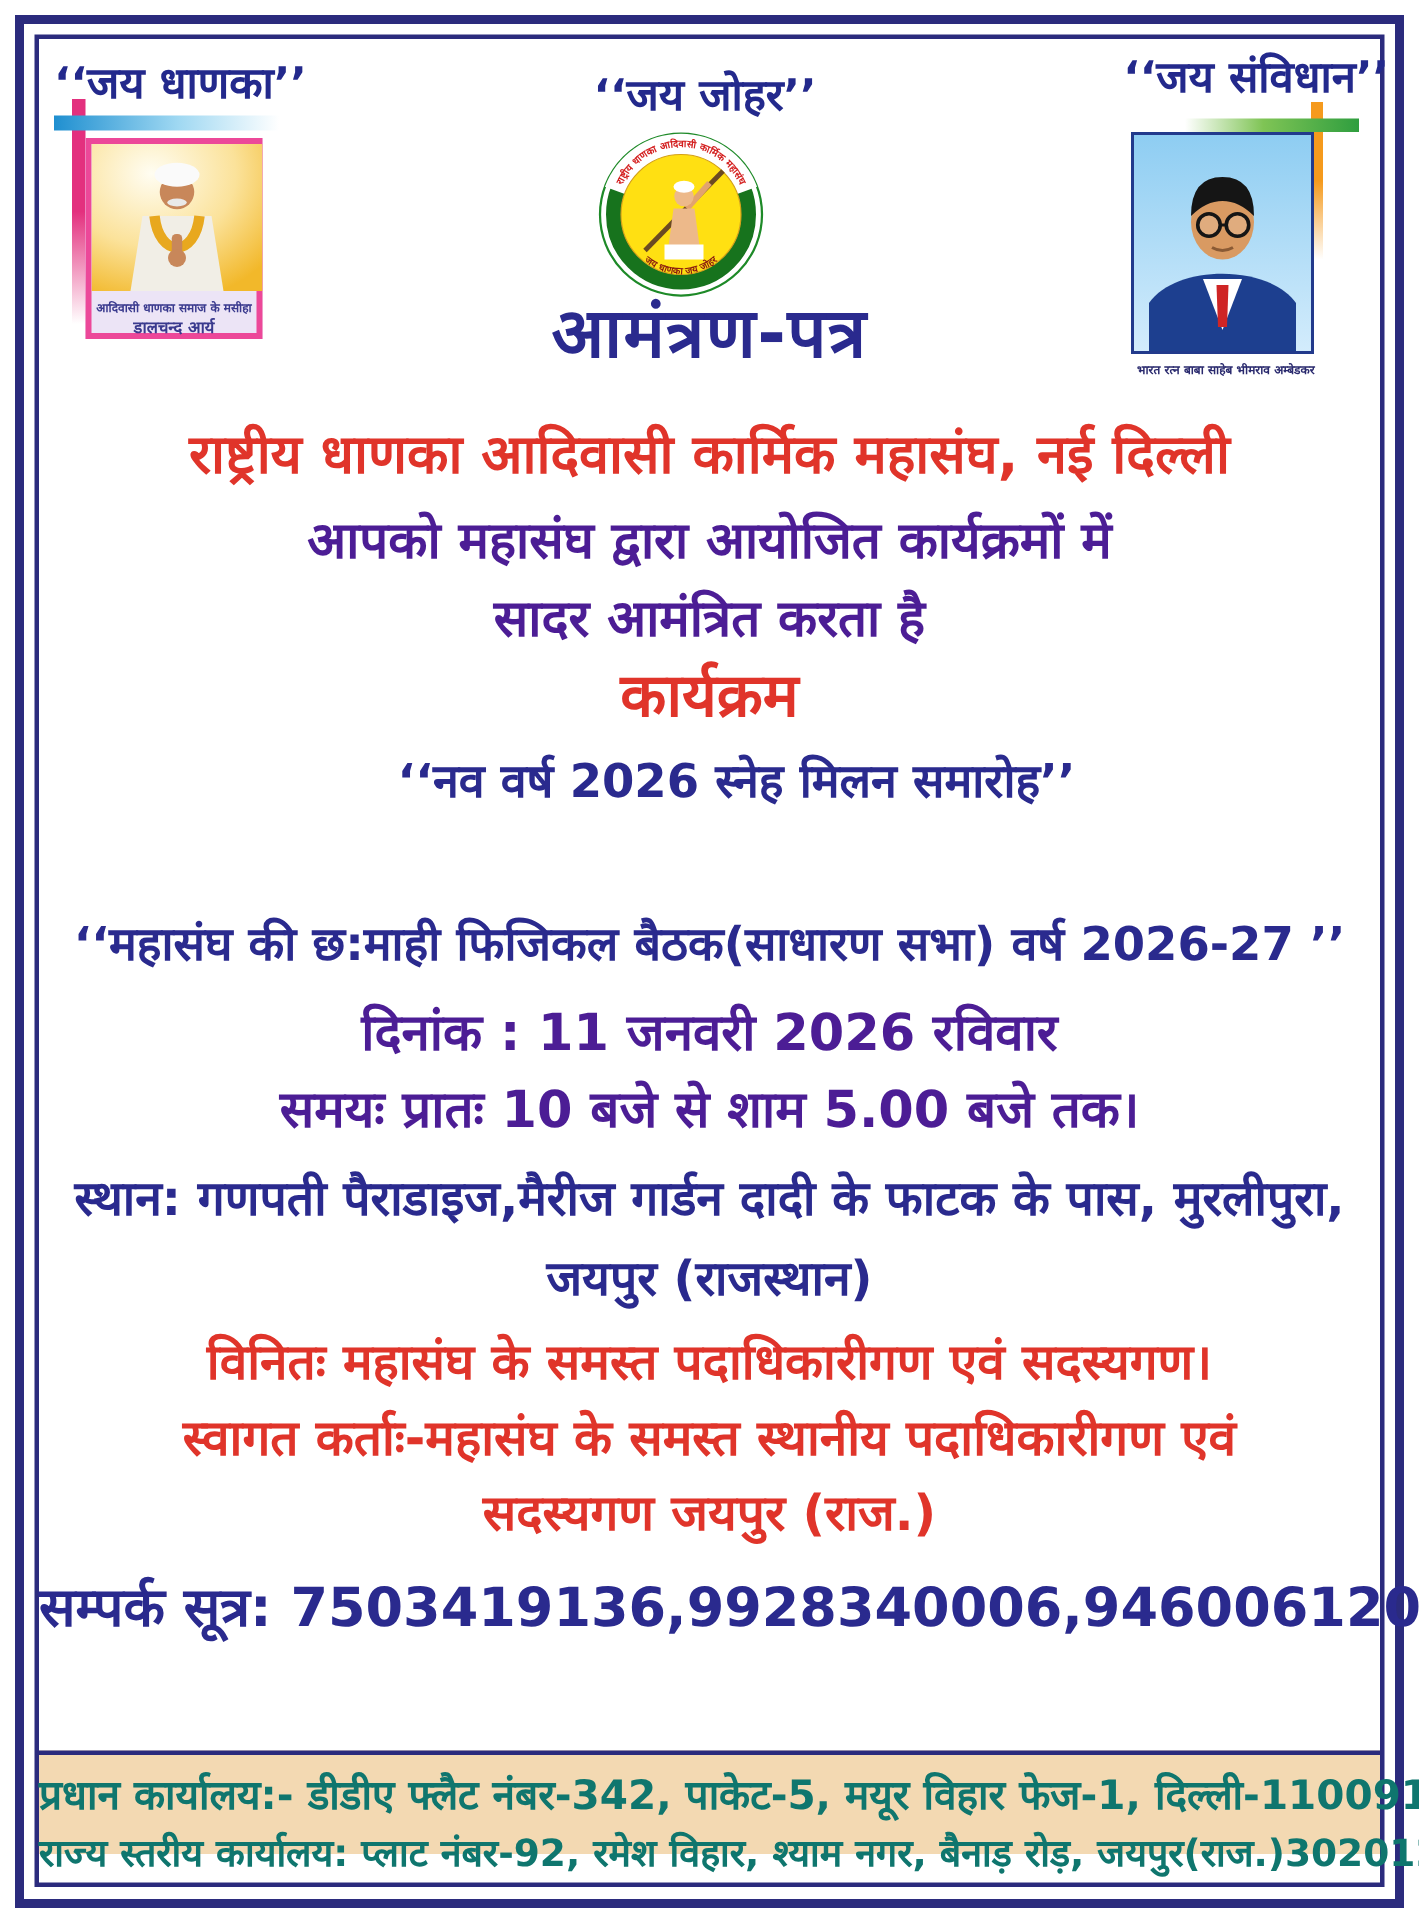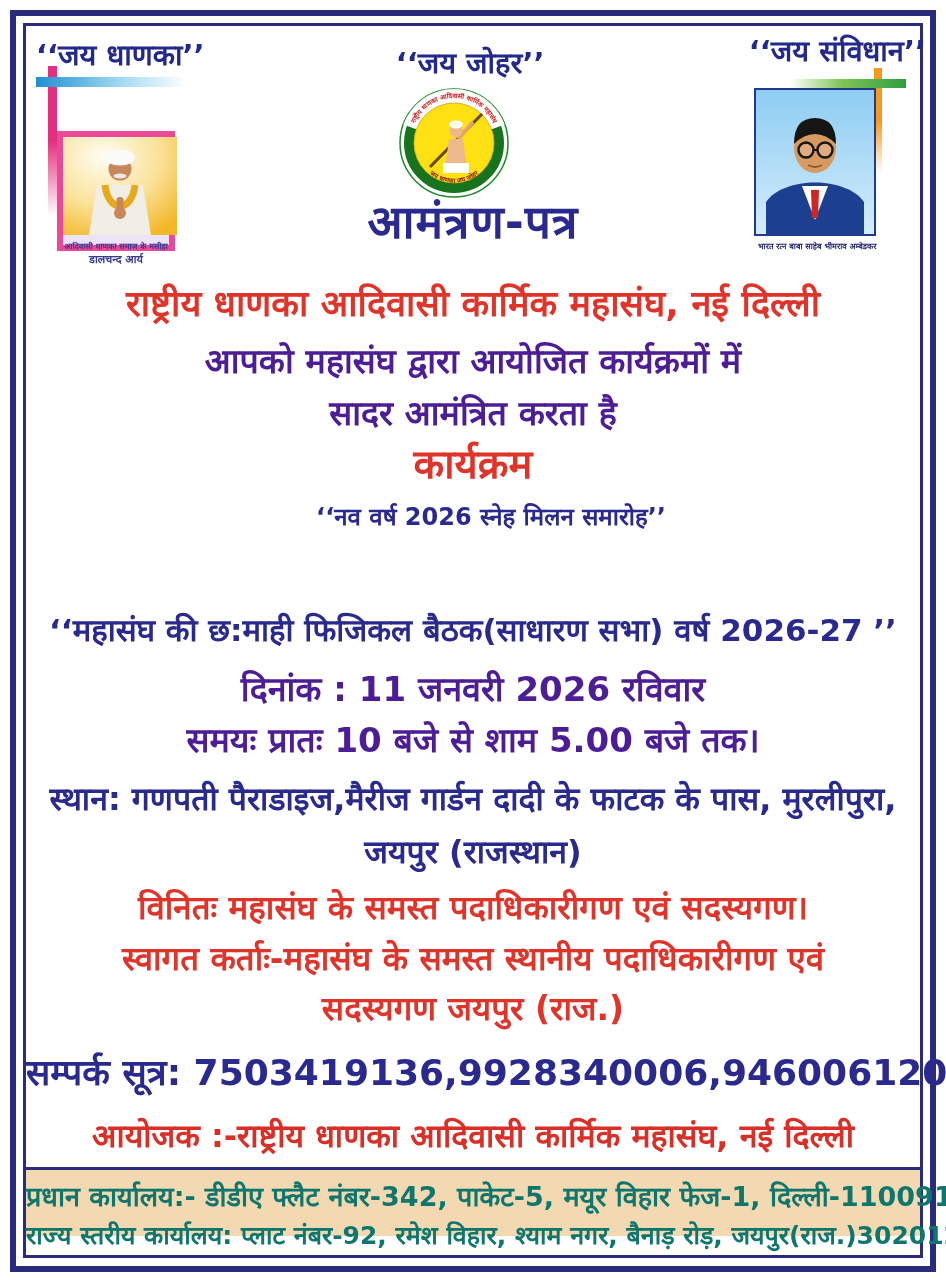--- a/index.html
+++ b/index.html
@@ -20,35 +20,35 @@
   .blue{color:#4c1d95;}
   .slogan{position:absolute;font-weight:700;font-size:29px;color:#23298c;white-space:nowrap;}
 
   
   .lcv{left:48px;top:66px;width:9px;height:150px;background:linear-gradient(to bottom,#e3307e 0%,#e3307e 50%,rgba(227,48,126,0) 100%);}
   .lch{left:36px;top:77px;width:150px;height:10px;background:linear-gradient(to right,#1f8fd0 0%,#9fd8f2 55%,rgba(159,216,242,0) 100%);}
   .rcv{left:874px;top:68px;width:8px;height:105px;background:linear-gradient(to bottom,#f59a1d 0%,#f59a1d 50%,rgba(245,154,29,0) 100%);}
   .rch{left:790px;top:79px;width:116px;height:9px;background:linear-gradient(to right,rgba(143,207,95,0) 0%,#7fc455 45%,#2f9e3f 100%);}
 
   
-  .photo-left{left:57px;top:92px;width:118px;height:120px;border:6px solid #ec4899;background:#ece4f6;box-sizing:border-box;margin-top:39px;}
+  .photo-left{left:57px;top:92px;width:118px;height:134px;border:4px solid #ec4899;background:#ece4f6;box-sizing:border-box;}
   .photo-left .cap{width:100%;text-align:center;color:#3a3a8e;font-weight:700;}
   .cap1{font-size:8px;margin-top:1px;}
   .cap2{font-size:11px;margin-top:0px;}
   .emblem{left:398px;top:87px;width:112px;height:112px;}
   .photo-right{left:754px;top:88px;width:122px;height:148px;border:2px solid #223a8c;background:#bfe2f8;box-sizing:border-box;}
   .cap-right{left:758px;top:240px;width:180px;text-align:left;font-size:8px;font-weight:700;color:#2a2a6e;}
 
   
   .t-title{top:196px;font-size:46px;letter-spacing:1px;}
   .t-org{top:283px;font-size:36px;}
   .t-inv1{top:342px;font-size:34px;}
   .t-inv2{top:394px;font-size:34px;}
   .t-prog{top:441px;font-size:40px;}
-  .t-ev1{top:504px;font-size:24px;padding-left:36px;}
+  .t-ev1{top:504px;font-size:31px;padding-left:36px;}
   .t-ev2{top:559px;font-size:31px;}
   .t-ev3{top:613px;font-size:31px;}
   .t-date{top:670px;font-size:34px;}
   .t-time{top:721px;font-size:34px;}
   .t-ven1{top:781px;font-size:32px;}
   .t-ven2{top:834px;font-size:32px;}
   .t-vin{top:889px;font-size:33px;}
   .t-swa1{top:940px;font-size:33px;}
   .t-swa2{top:990px;font-size:33px;}
   .t-con{top:1052px;font-size:36px;}
@@ -156,20 +156,19 @@
   <div class="line navy t-ev1">‘‘नव वर्ष 2026 स्नेह मिलन समारोह’’</div>
   <div class="line navy t-ev3">‘‘महासंघ की  छ:माही फिजिकल बैठक(साधारण सभा) वर्ष 2026-27 ’’</div>
   <div class="line blue t-date">दिनांक : 11 जनवरी 2026 रविवार</div>
   <div class="line blue t-time">समयः प्रातः 10 बजे से शाम 5.00 बजे तक।</div>
   <div class="line navy t-ven1">स्थान: गणपती पैराडाइज,मैरीज गार्डन दादी के फाटक के पास, मुरलीपुरा,</div>
   <div class="line navy t-ven2">जयपुर (राजस्थान)</div>
   <div class="line red t-vin">विनितः महासंघ के समस्त पदाधिकारीगण एवं सदस्यगण।</div>
   <div class="line red t-swa1">स्वागत कर्ताः-महासंघ के समस्त स्थानीय पदाधिकारीगण एवं</div>
   <div class="line red t-swa2">सदस्यगण जयपुर (राज.)</div>
   <div class="line navy t-con">सम्पर्क सूत्र: 7503419136,9928340006,9460061203</div>
-  <div class="line t-aay">आयोजक :-राष्ट्रीय धाणका आदिवासी कार्मिक महासंघ, नई दिल्ली</div>
 
   <div class="footer-band">
     <div class="f1">प्रधान कार्यालय:- डीडीए फ्लैट नंबर-342, पाकेट-5, मयूर विहार फेज-1, दिल्ली-110091</div>
     <div class="f2">राज्य स्तरीय कार्यालय: प्लाट नंबर-92, रमेश विहार, श्याम नगर, बैनाड़ रोड़, जयपुर(राज.)302012</div>
   </div>
 
 </div>
 
 </body></html>

